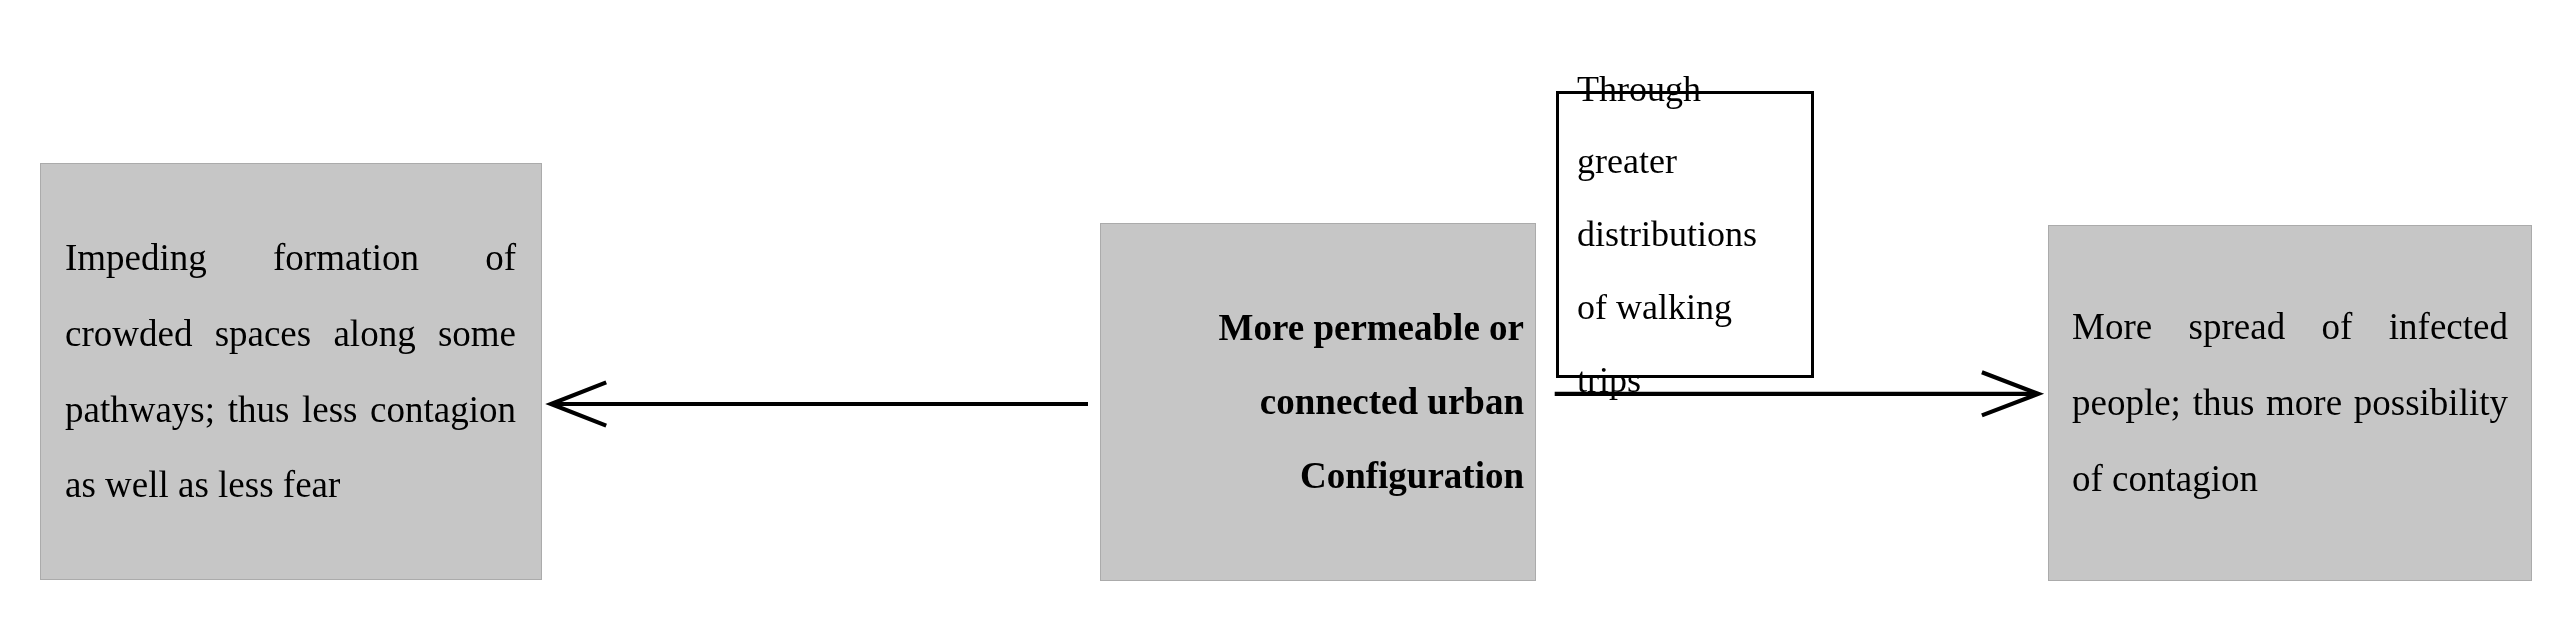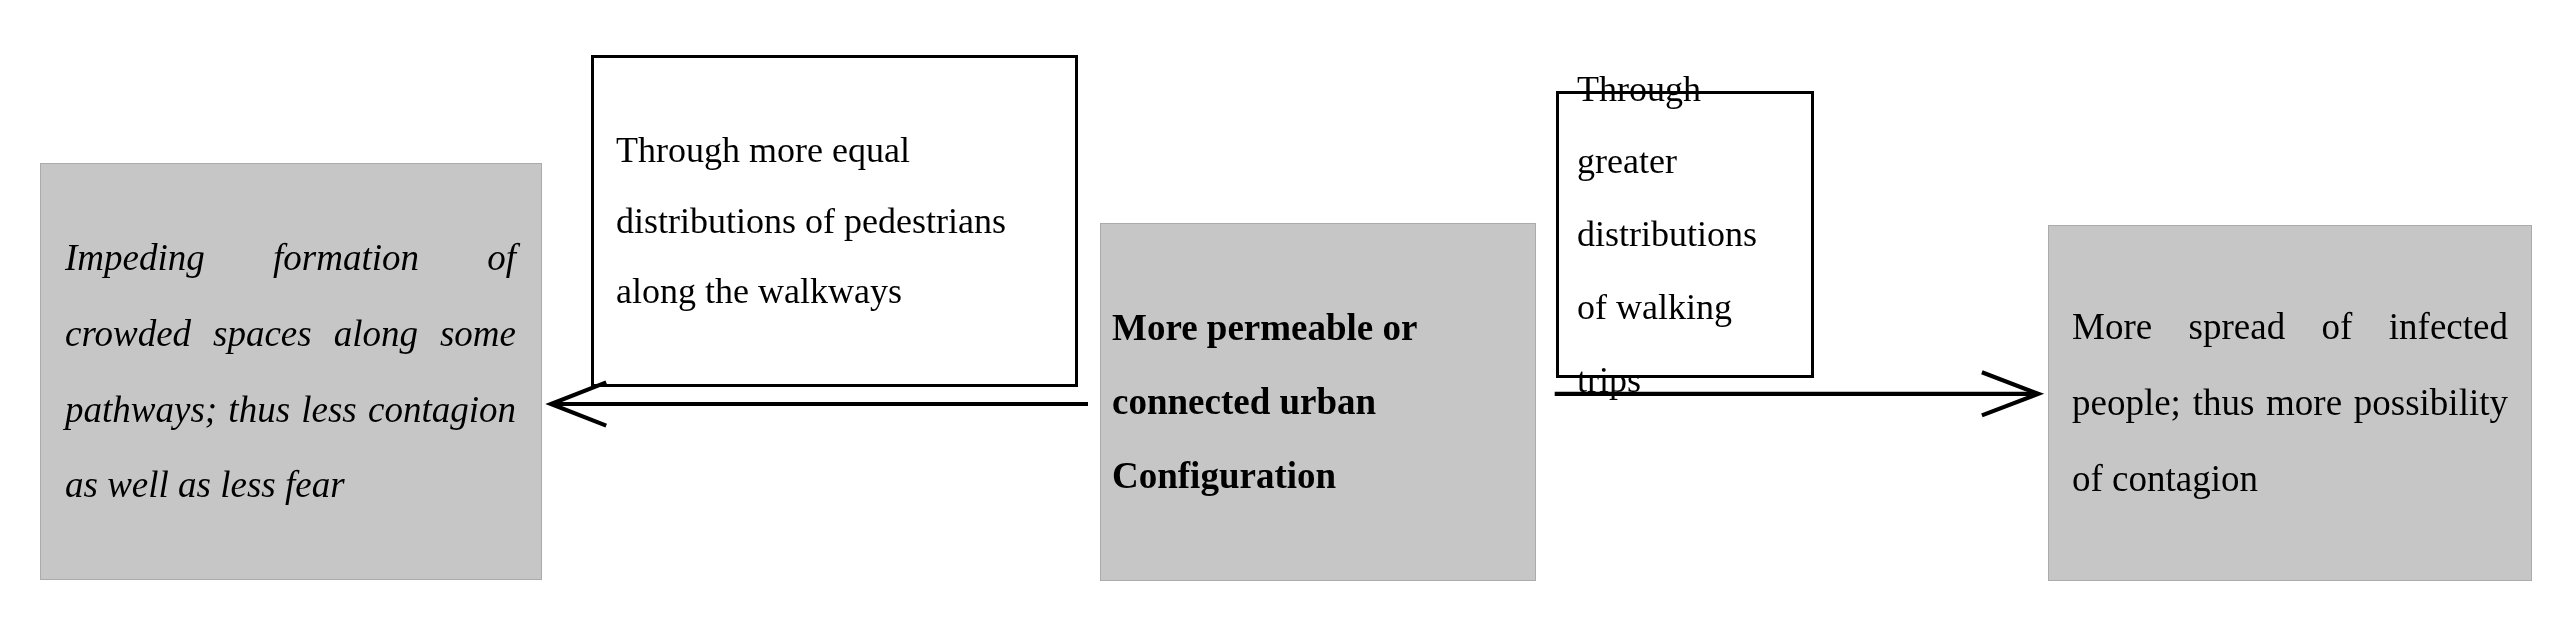--- a/index.html
+++ b/index.html
@@ -45,21 +45,20 @@
   
   #box-impeding {
     left: 40px;  top: 163px;
     width: 502px; height: 417px;
     padding: 0 25px 0 24px;
   }
   #box-impeding .txt {
     font-size: 37px;
     text-align: justify;
     text-justify: inter-word;
-    font-style: italic;
   }
 
   #box-equal-distribution {
     left: 591px; top: 55px;
     width: 487px; height: 332px;
     padding: 0 20.5px 0 22px;
   }
   #box-equal-distribution .txt {
     font-size: 36px;
     text-align: left;
@@ -67,21 +66,21 @@
   }
 
   #box-urban-configuration {
     left: 1100px; top: 223px;
     width: 436px; height: 358px;
     padding: 0 11px;
   }
   #box-urban-configuration .txt {
     font-size: 37px;
     font-weight: bold;
-    text-align: left;
+    text-align: right;
     line-height: 2.0;
   }
 
   #box-greater-distribution {
     left: 1556px; top: 91px;
     width: 258px; height: 287px;
     padding: 0 15.7px 0 18px;
   }
   #box-greater-distribution .txt {
     font-size: 36px;
@@ -110,23 +109,20 @@
 </style>
 </head>
 <body>
 
 <div id="canvas">
 
   <div class="node node-grey" id="box-impeding">
     <span class="txt">Impeding formation of crowded spaces along some pathways; thus less contagion as well as less fear</span>
   </div>
 
-  <div class="node node-white" id="box-equal-distribution">
-    <span class="txt">Through more equal distributions of pedestrians along the walkways</span>
-  </div>
 
   <div class="node node-grey" id="box-urban-configuration">
     <span class="txt">More permeable or connected urban Configuration</span>
   </div>
 
   <div class="node node-white" id="box-greater-distribution">
     <span class="txt">Through greater distributions of walking trips</span>
   </div>
 
   <div class="node node-grey" id="box-more-spread">

